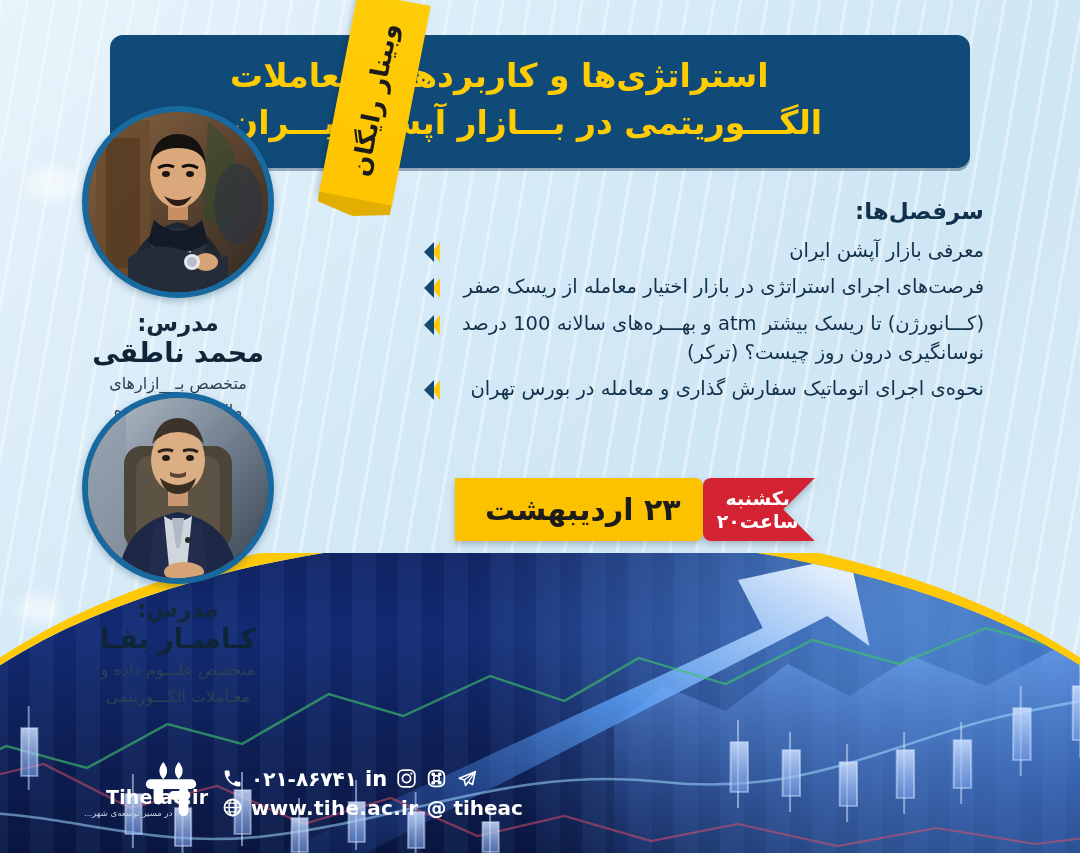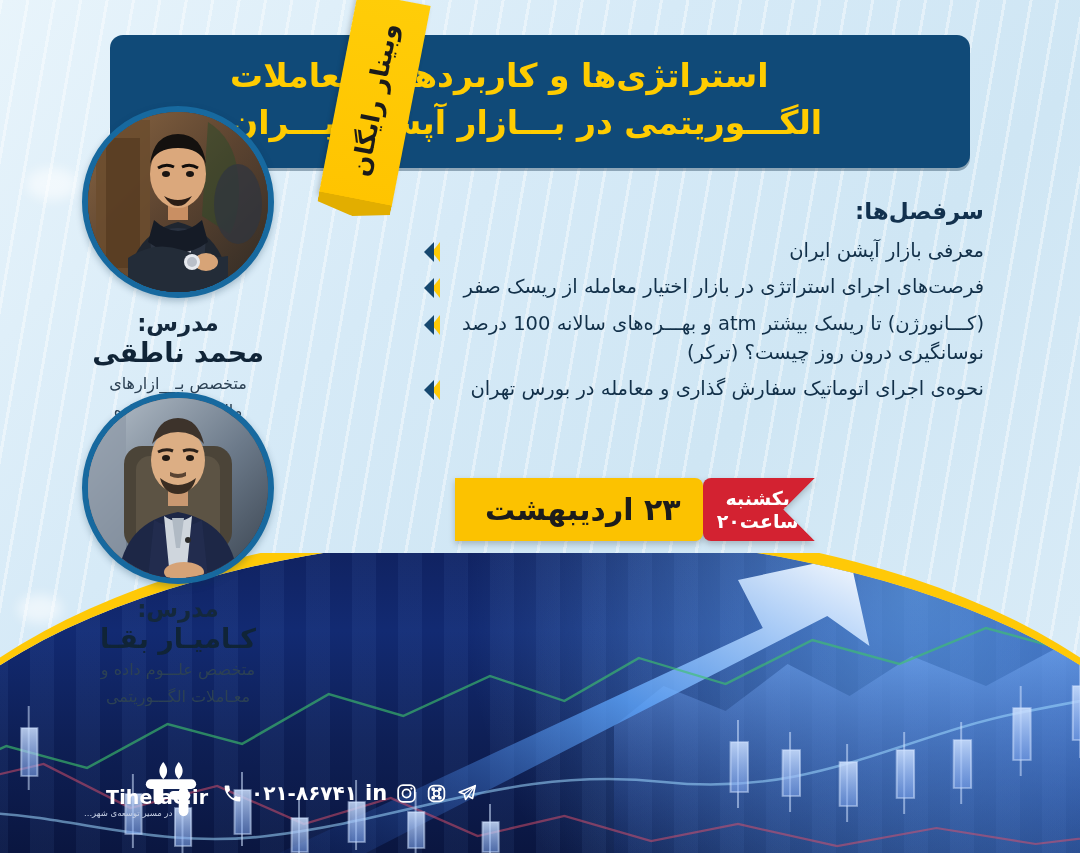--- a/index.html
+++ b/index.html
@@ -504,16 +504,27 @@
             </svg>
           </span>
           <span class="s">
             <svg width="22" height="22" viewBox="0 0 24 24">
               <path d="M21,4 L3.5,11.2 L9,13.1 L10.4,19 L13.4,15.2 L18,18 Z" fill="none" stroke="#fff" stroke-width="1.8" stroke-linejoin="round"></path>
               <path d="M9,13.1 L21,4 L13.4,15.2" fill="none" stroke="#fff" stroke-width="1.3"></path>
             </svg>
           </span>
         </span>
       </div>
+      <div class="crow">
+        <svg width="21" height="21" viewBox="0 0 24 24">
+          <circle cx="12" cy="12" r="9.2" fill="none" stroke="#fff" stroke-width="2"></circle>
+          <ellipse cx="12" cy="12" rx="4" ry="9.2" fill="none" stroke="#fff" stroke-width="1.6"></ellipse>
+          <line x1="2.8" y1="12" x2="21.2" y2="12" stroke="#fff" stroke-width="1.6"></line>
+          <line x1="4.2" y1="7" x2="19.8" y2="7" stroke="#fff" stroke-width="1.4"></line>
+          <line x1="4.2" y1="17" x2="19.8" y2="17" stroke="#fff" stroke-width="1.4"></line>
+        </svg>
+        <span class="txt">www.tihe.ac.ir</span>
+        <span class="handle">@ tiheac</span>
+      </div>
     </div>
   </div>
 
 </div>
 
 </body></html>

